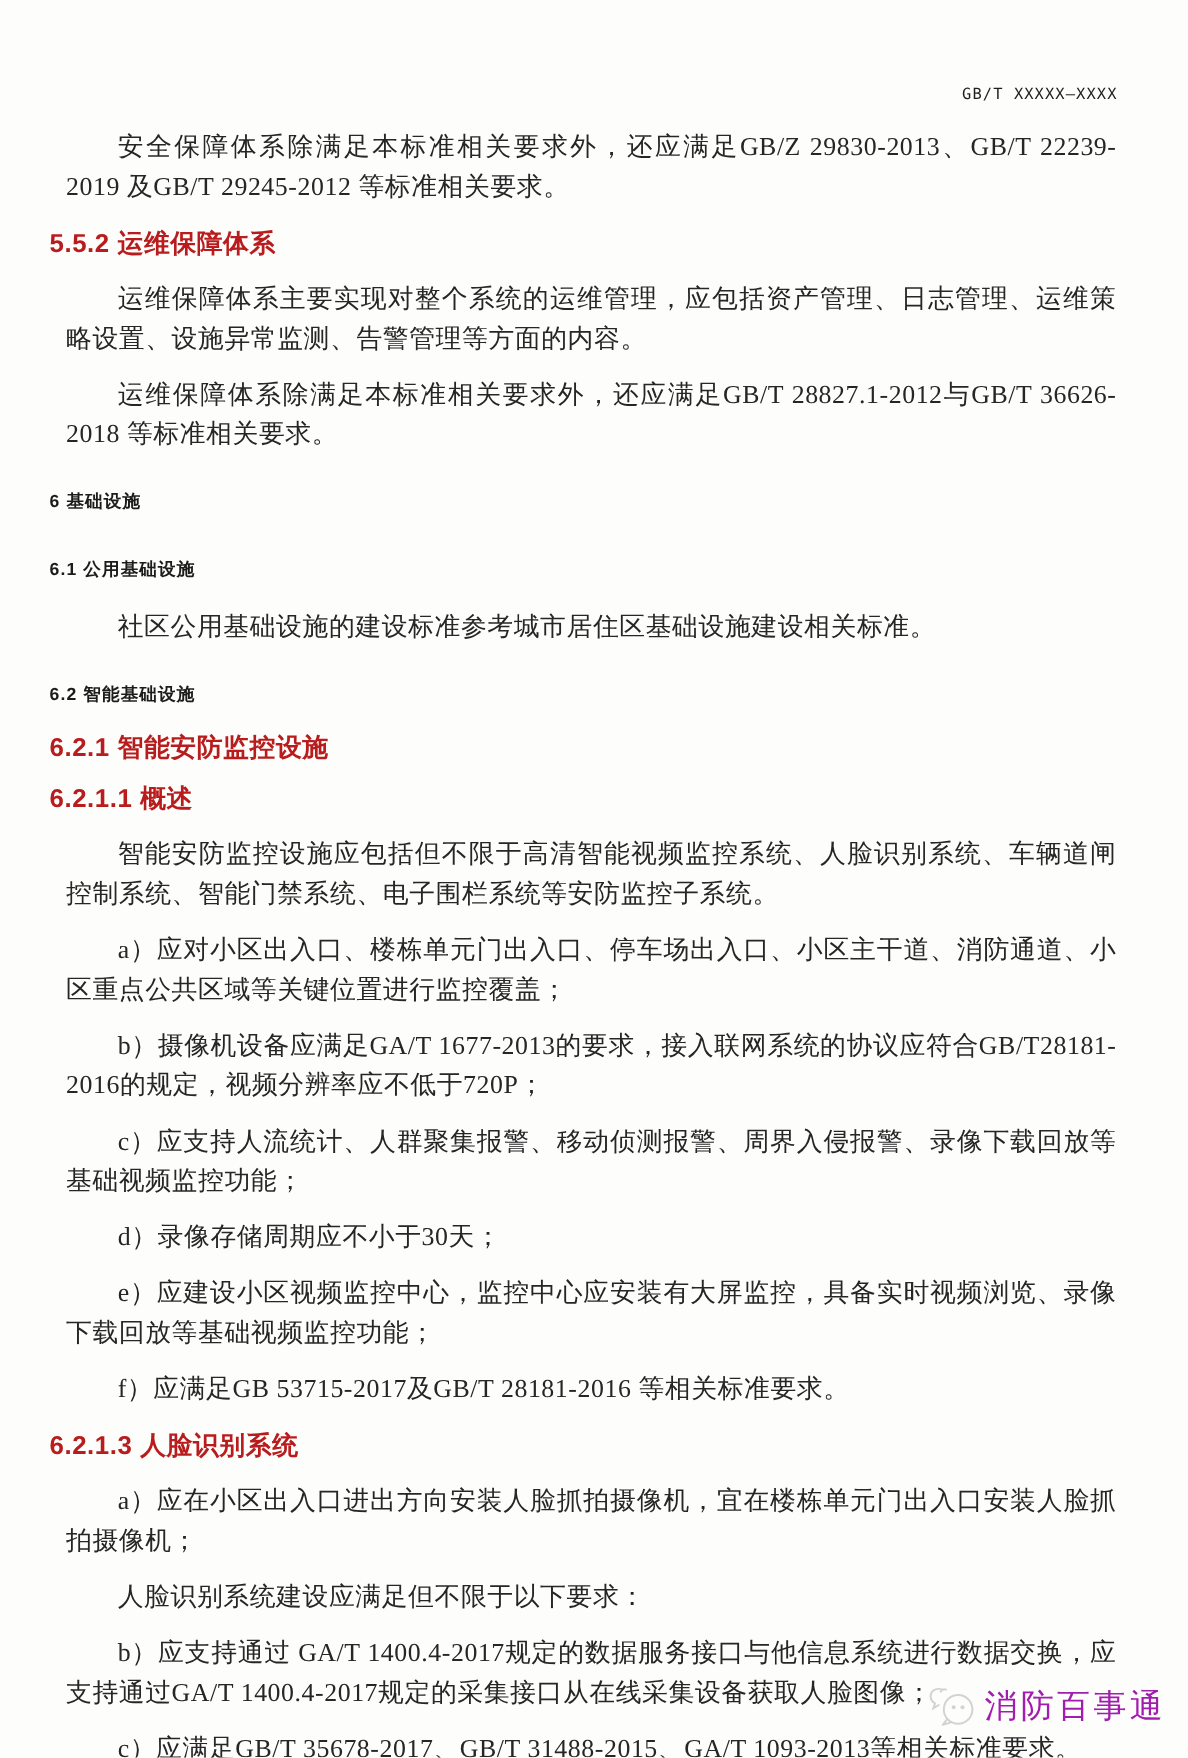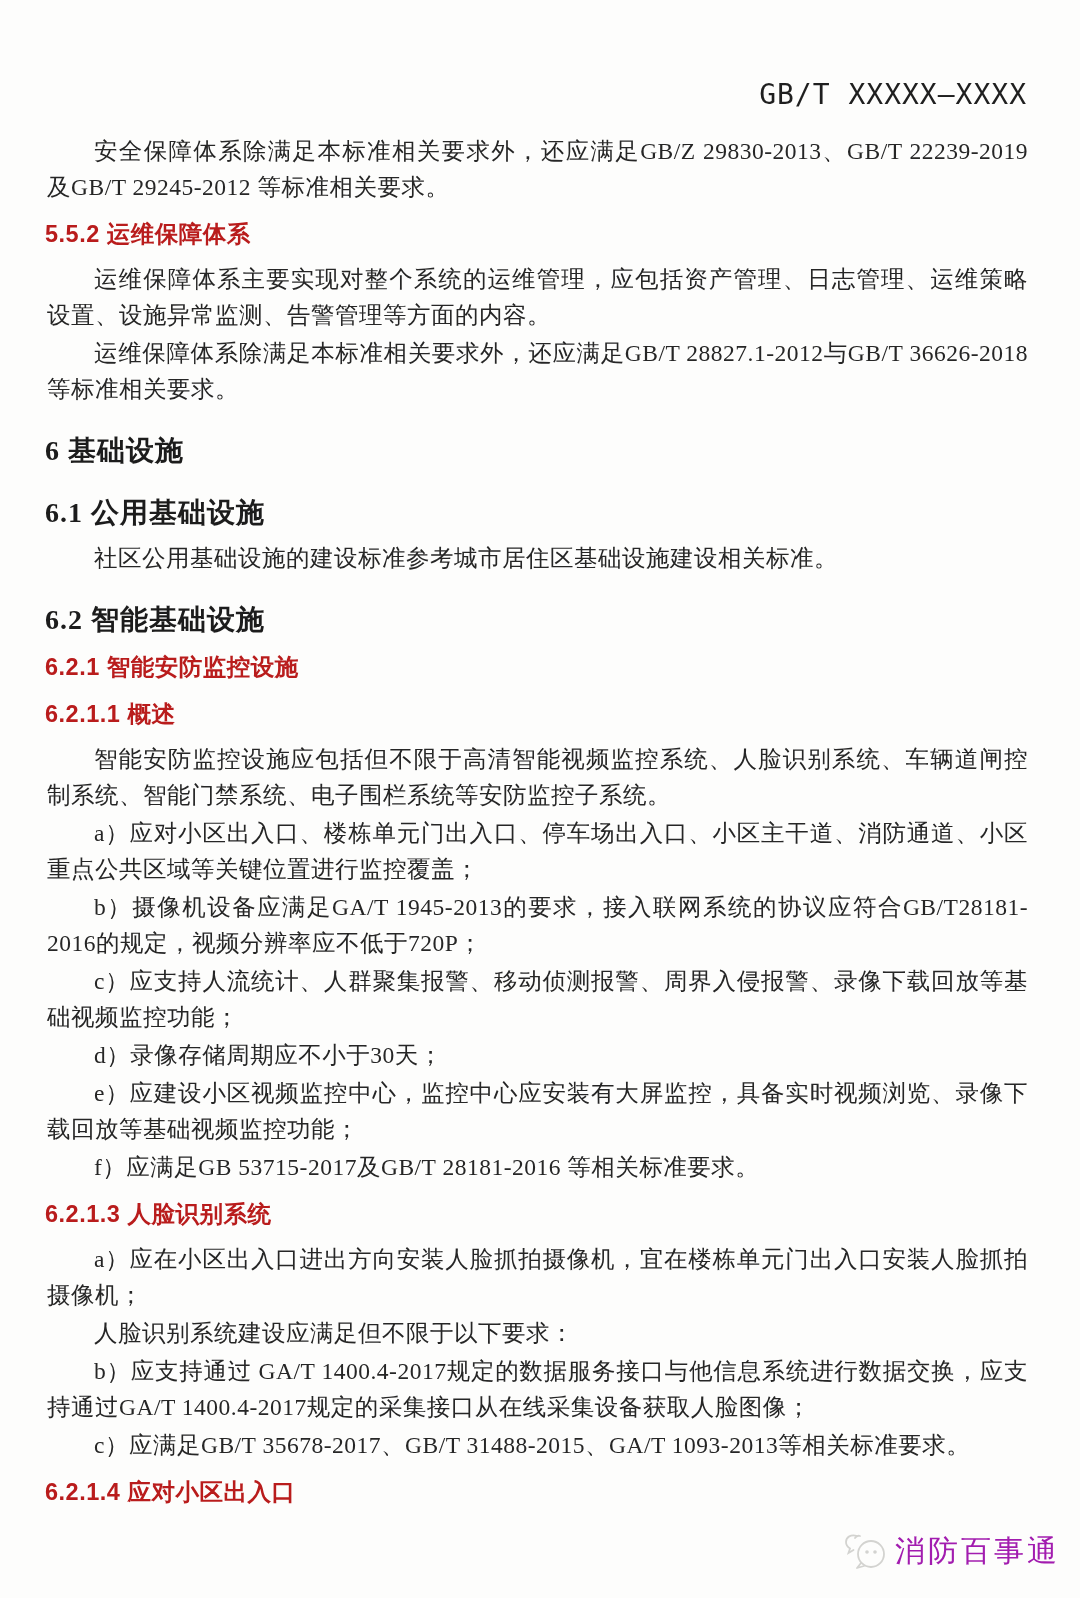--- a/index.html
+++ b/index.html
@@ -14,37 +14,37 @@
     background: #fdfdfc;
     overflow: hidden;
     box-sizing: border-box;
     padding: 78px 50px 0 45px;
     color: #262626;
     font-family: "Liberation Serif", "DejaVu Serif", serif;
   }
   .doc-number {
     text-align: right;
     font-family: "DejaVu Sans Mono", "Liberation Mono", monospace;
-    font-size: 28px;
+    font-size: 14px;
     letter-spacing: 1px;
     color: #1f1f1f;
-    margin: 0 3px 22px 0;
+    margin: 0 14px 22px 0;
     white-space: nowrap;
   }
   p.body {
     font-size: 23.5px;
     line-height: 36px;
-    margin: 2px;
+    margin: 15px;
     text-indent: 2em;
     text-align: justify;
     letter-spacing: 0.5px;
   }
   h2.h-major {
-    font-family: Liberation Serif, serif;
-    font-size: 28px;
+    font-family: Liberation Sans, sans-serif;
+    font-size: 16px;
     line-height: 36px;
     font-weight: bold;
     color: #1c1c1c;
     margin: 26px 0 9px 0;
     letter-spacing: 1px;
   }
   h3.h-sub {
     font-family: "Liberation Sans", "DejaVu Sans", sans-serif;
     font-size: 23.5px;
     line-height: 36px;
@@ -87,21 +87,21 @@
   <p class="body">运维保障体系主要实现对整个系统的运维管理，应包括资产管理、日志管理、运维策略设置、设施异常监测、告警管理等方面的内容。</p>
   <p class="body">运维保障体系除满足本标准相关要求外，还应满足GB/T 28827.1-2012与GB/T 36626-2018 等标准相关要求。</p>
   <h2 class="h-major">6 基础设施</h2>
   <h2 class="h-major">6.1 公用基础设施</h2>
   <p class="body">社区公用基础设施的建设标准参考城市居住区基础设施建设相关标准。</p>
   <h2 class="h-major">6.2 智能基础设施</h2>
   <h3 class="h-sub">6.2.1 智能安防监控设施</h3>
   <h3 class="h-sub">6.2.1.1 概述</h3>
   <p class="body">智能安防监控设施应包括但不限于高清智能视频监控系统、人脸识别系统、车辆道闸控制系统、智能门禁系统、电子围栏系统等安防监控子系统。</p>
   <p class="body">a）应对小区出入口、楼栋单元门出入口、停车场出入口、小区主干道、消防通道、小区重点公共区域等关键位置进行监控覆盖；</p>
-  <p class="body">b）摄像机设备应满足GA/T 1945-2013的要求，接入联网系统的协议应符合GB/T28181-2016的规定，视频分辨率应不低于720P；</p>
+  <p class="body">b）摄像机设备应满足GA/T 1677-2013的要求，接入联网系统的协议应符合GB/T28181-2016的规定，视频分辨率应不低于720P；</p>
   <p class="body">c）应支持人流统计、人群聚集报警、移动侦测报警、周界入侵报警、录像下载回放等基础视频监控功能；</p>
   <p class="body">d）录像存储周期应不小于30天；</p>
   <p class="body">e）应建设小区视频监控中心，监控中心应安装有大屏监控，具备实时视频浏览、录像下载回放等基础视频监控功能；</p>
   <p class="body">f）应满足GB 53715-2017及GB/T 28181-2016 等相关标准要求。</p>
   <h3 class="h-sub">6.2.1.3 人脸识别系统</h3>
   <p class="body">a）应在小区出入口进出方向安装人脸抓拍摄像机，宜在楼栋单元门出入口安装人脸抓拍摄像机；</p>
   <p class="body">人脸识别系统建设应满足但不限于以下要求：</p>
   <p class="body">b）应支持通过 GA/T 1400.4-2017规定的数据服务接口与他信息系统进行数据交换，应支持通过GA/T 1400.4-2017规定的采集接口从在线采集设备获取人脸图像；</p>
   <p class="body">c）应满足GB/T 35678-2017、GB/T 31488-2015、GA/T 1093-2013等相关标准要求。</p>
   <h3 class="h-sub">6.2.1.4 应对小区出入口</h3>

